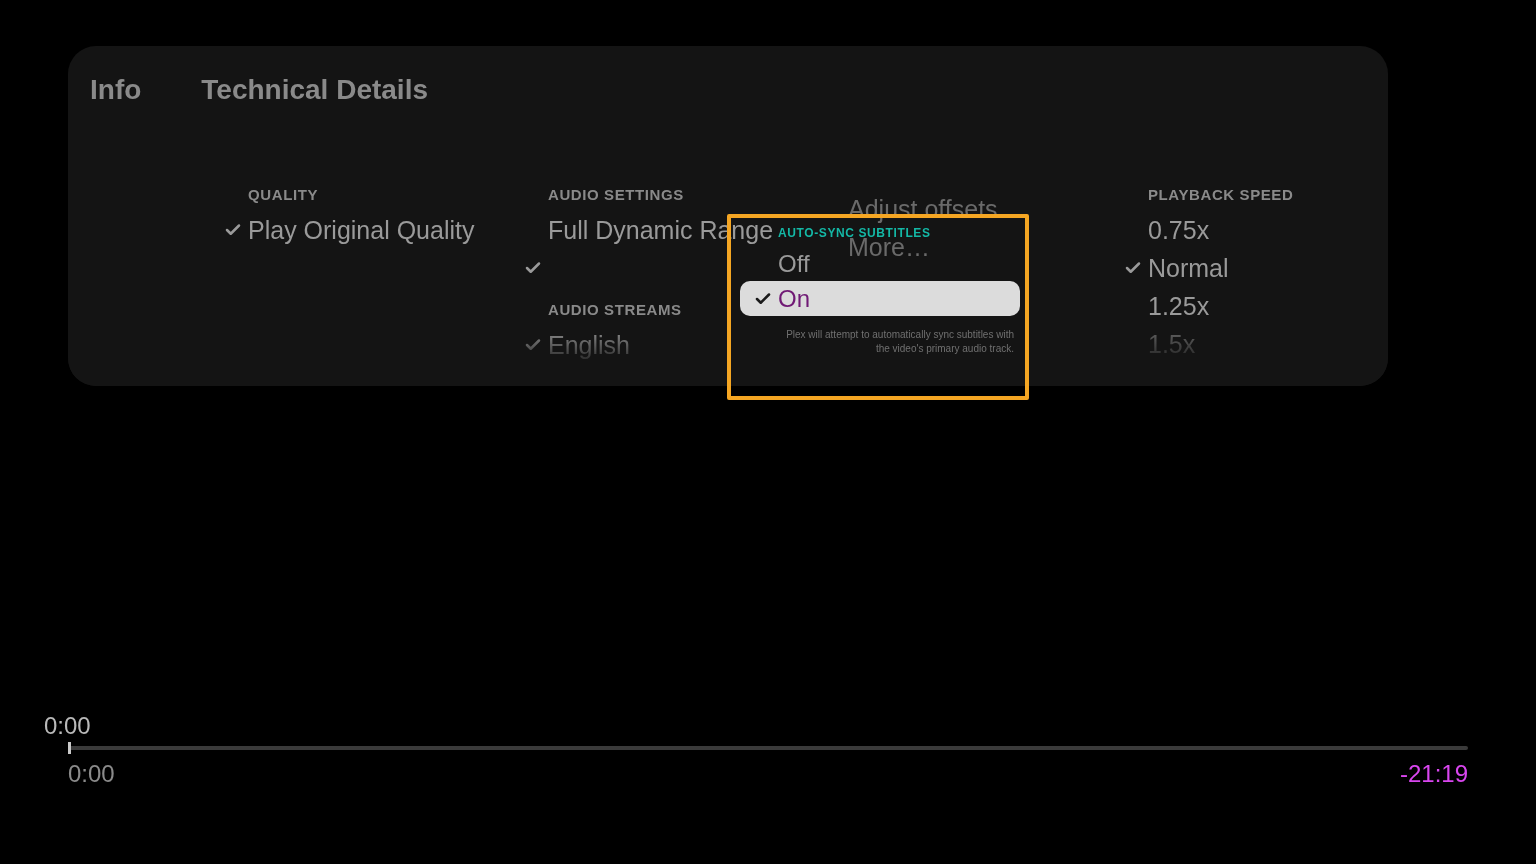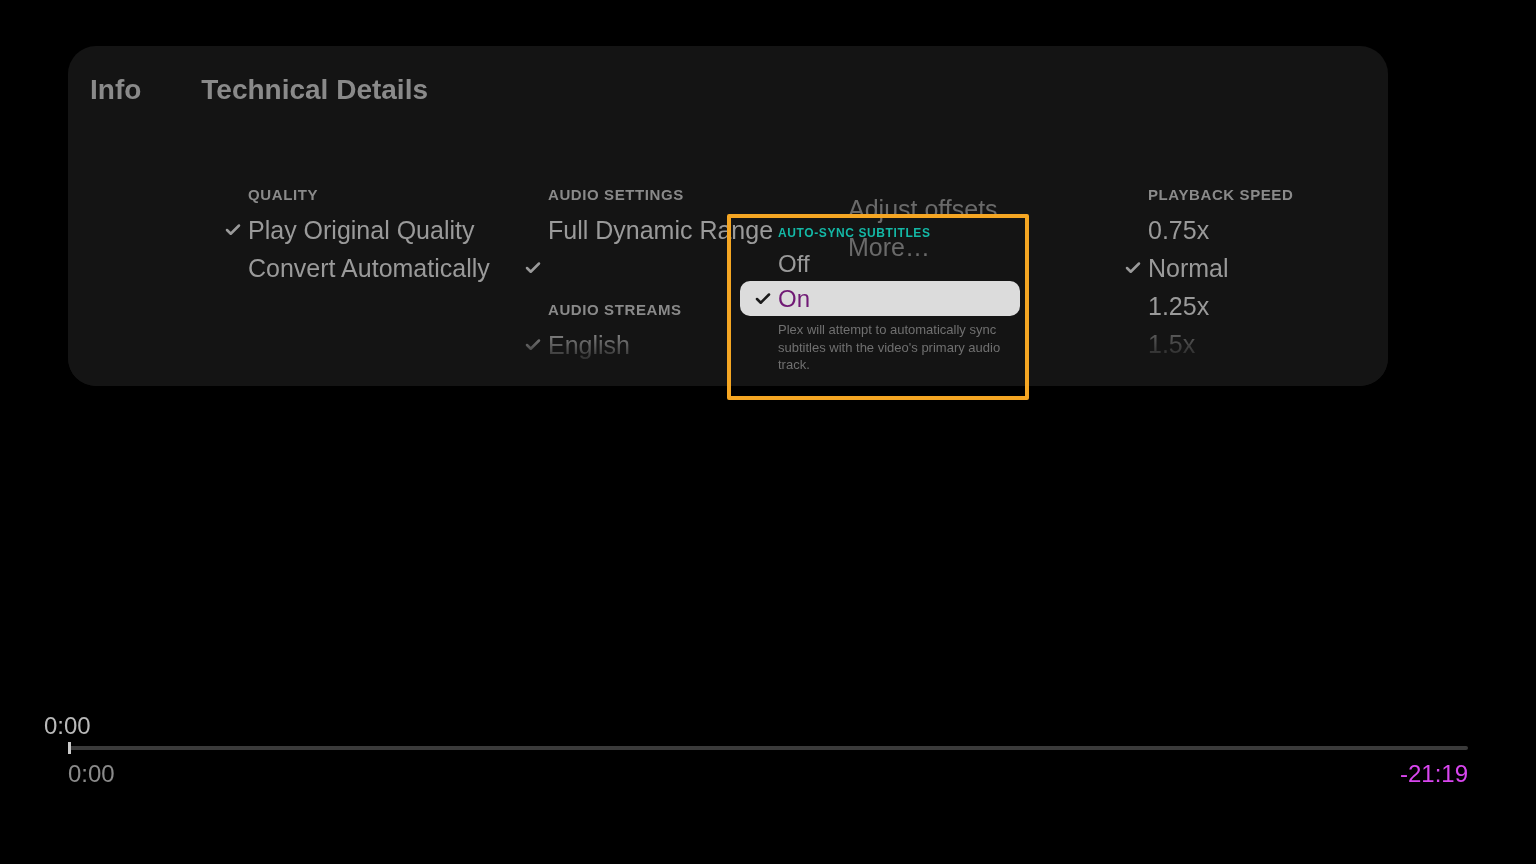--- a/index.html
+++ b/index.html
@@ -88,22 +88,22 @@
   }
   .as-opt {
     display:flex; align-items:center;
     height: 35px; font-size: 24px; font-weight:500;
     padding-left: 8px; border-radius: 10px;
   }
   .as-opt .chk { width:30px; }
   .as-opt.off { color:#9a9a9a;text-align:right; }
   .as-opt.on { background:#dcdcdc; color:#701a75; }
   .as-desc {
-    font-size: 13px; color:#707070; line-height:1.35;
-    padding-left: 38px; padding-right: 6px; margin-top:5px;
+    font-size: 10px; color:#707070; line-height:1.35;
+    padding-left: 38px; padding-right: 6px; margin-top:12px;text-align:right;
   }
 
   .fade-mask {
     position:absolute; left:0; right:0; bottom:0; height:60px;
     background: linear-gradient(to bottom, rgba(20,20,20,0) 0%, #141414 70%);
     pointer-events:none;
   }
 
   
   .scrubber {
@@ -139,24 +139,20 @@
 
     <div class="col col1">
       <div class="hdr hdr-top">QUALITY</div>
       <div class="opt">
         <span class="chk">
             <svg viewBox="0 0 24 24" fill="none" stroke="#9a9a9a" stroke-width="3.4" stroke-linecap="round" stroke-linejoin="round">
               <polyline points="4 12 9 17 20 6"></polyline>
             </svg>
           </span>
         <span class="lbl">Play Original Quality</span>
-      </div>
-      <div class="opt">
-        <span class="chk"></span>
-        <span class="lbl">Convert Automatically</span>
       </div>
     </div>
 
     <div class="col col2">
       <div class="hdr hdr-top">AUDIO SETTINGS</div>
       <div class="opt">
         <span class="chk"></span>
         <span class="lbl">Full Dynamic Range</span>
       </div>
       <div class="opt">

